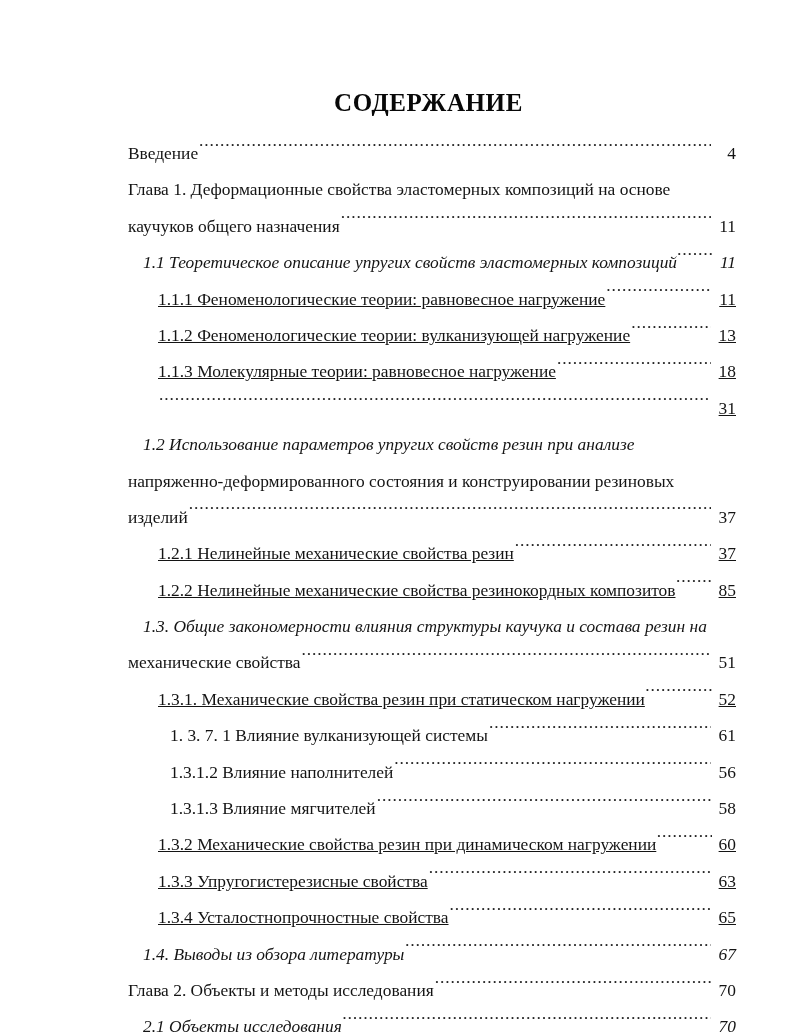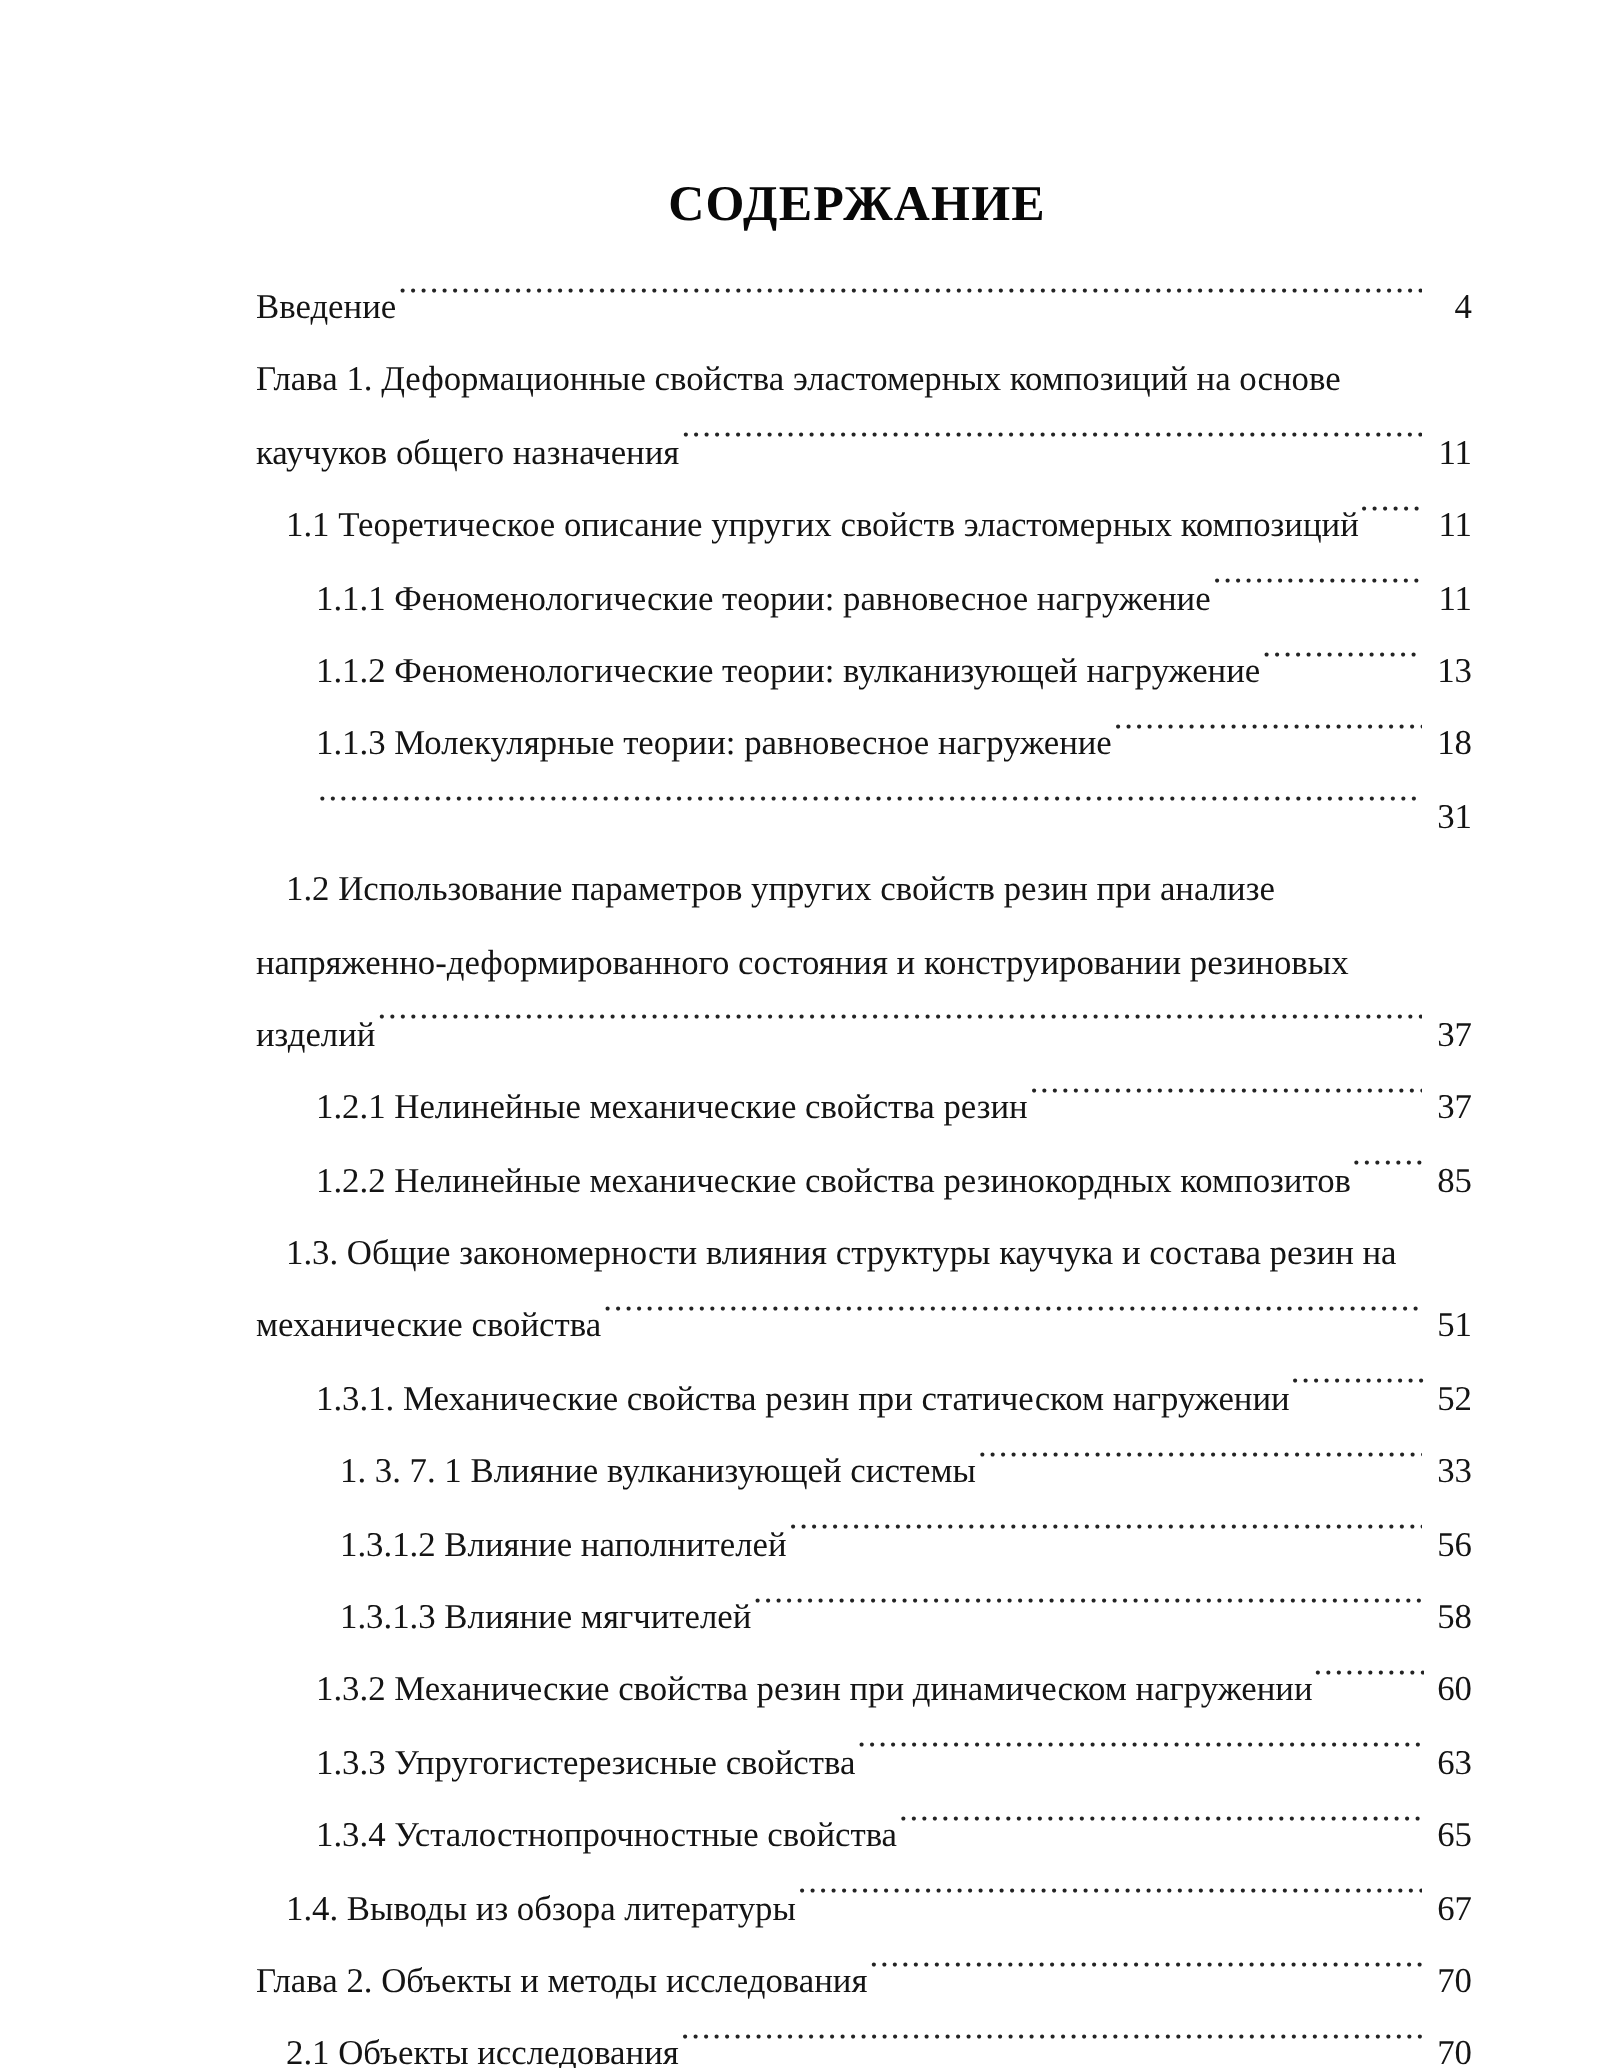--- a/index.html
+++ b/index.html
@@ -49,22 +49,22 @@
     align-items: baseline;
     height: 36.4px;
     font-size: 17.4px;
     line-height: 36.4px;
     white-space: nowrap;
     color: #141414;
   }
 
   
   .lvl0 { padding-left: 0px; }
-  .lvl1 { padding-left: 15px; }
-  .lvl2 { padding-left: 30px; }
+  .lvl1 { padding-left: 15px; font-style: italic; }
+  .lvl2 { padding-left: 30px; text-decoration: underline; }
   .lvl3 { padding-left: 42px; }
 
   .toc-label {
     flex: 0 0 auto;
   }
   
   .toc-entry.cont .toc-label { flex: 0 0 auto; font-family: Liberation Serif, serif; }
 
   .toc-leader {
     flex: 1 1 auto;
@@ -178,21 +178,21 @@
         <span class="toc-page">51</span>
       </div>
       <div class="toc-entry lvl2 tight">
         <span class="toc-label">1.3.1. Механические свойства резин при статическом нагружении</span>
         <span class="toc-leader"></span>
         <span class="toc-page">52</span>
       </div>
       <div class="toc-entry lvl3">
         <span class="toc-label">1. 3. 7. 1 Влияние вулканизующей системы</span>
         <span class="toc-leader"></span>
-        <span class="toc-page">33</span>
+        <span class="toc-page">61</span>
       </div>
       <div class="toc-entry lvl3">
         <span class="toc-label">1.3.1.2 Влияние наполнителей</span>
         <span class="toc-leader"></span>
         <span class="toc-page">56</span>
       </div>
       <div class="toc-entry lvl3">
         <span class="toc-label">1.3.1.3 Влияние мягчителей</span>
         <span class="toc-leader"></span>
         <span class="toc-page">58</span>

